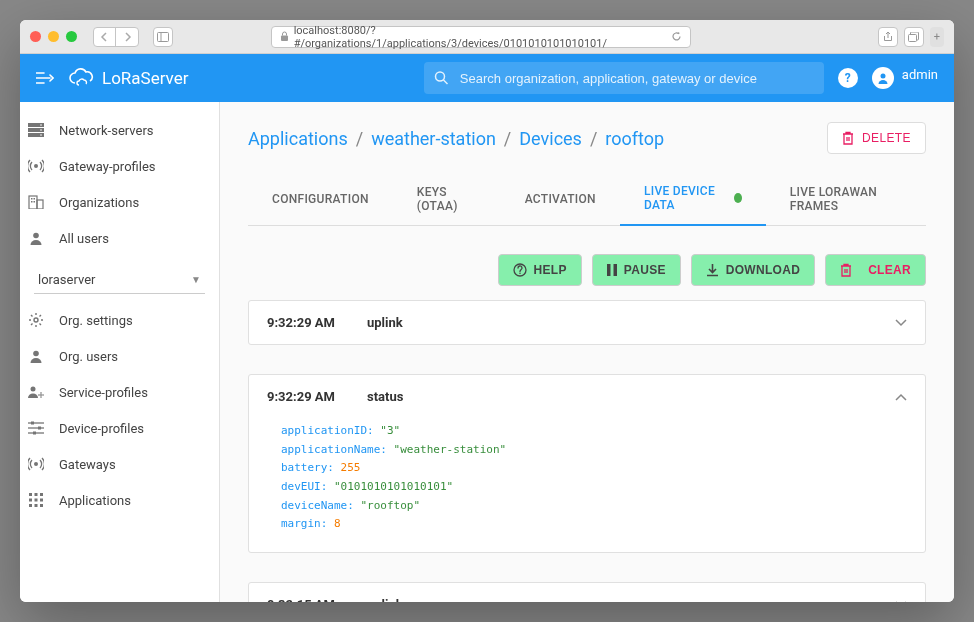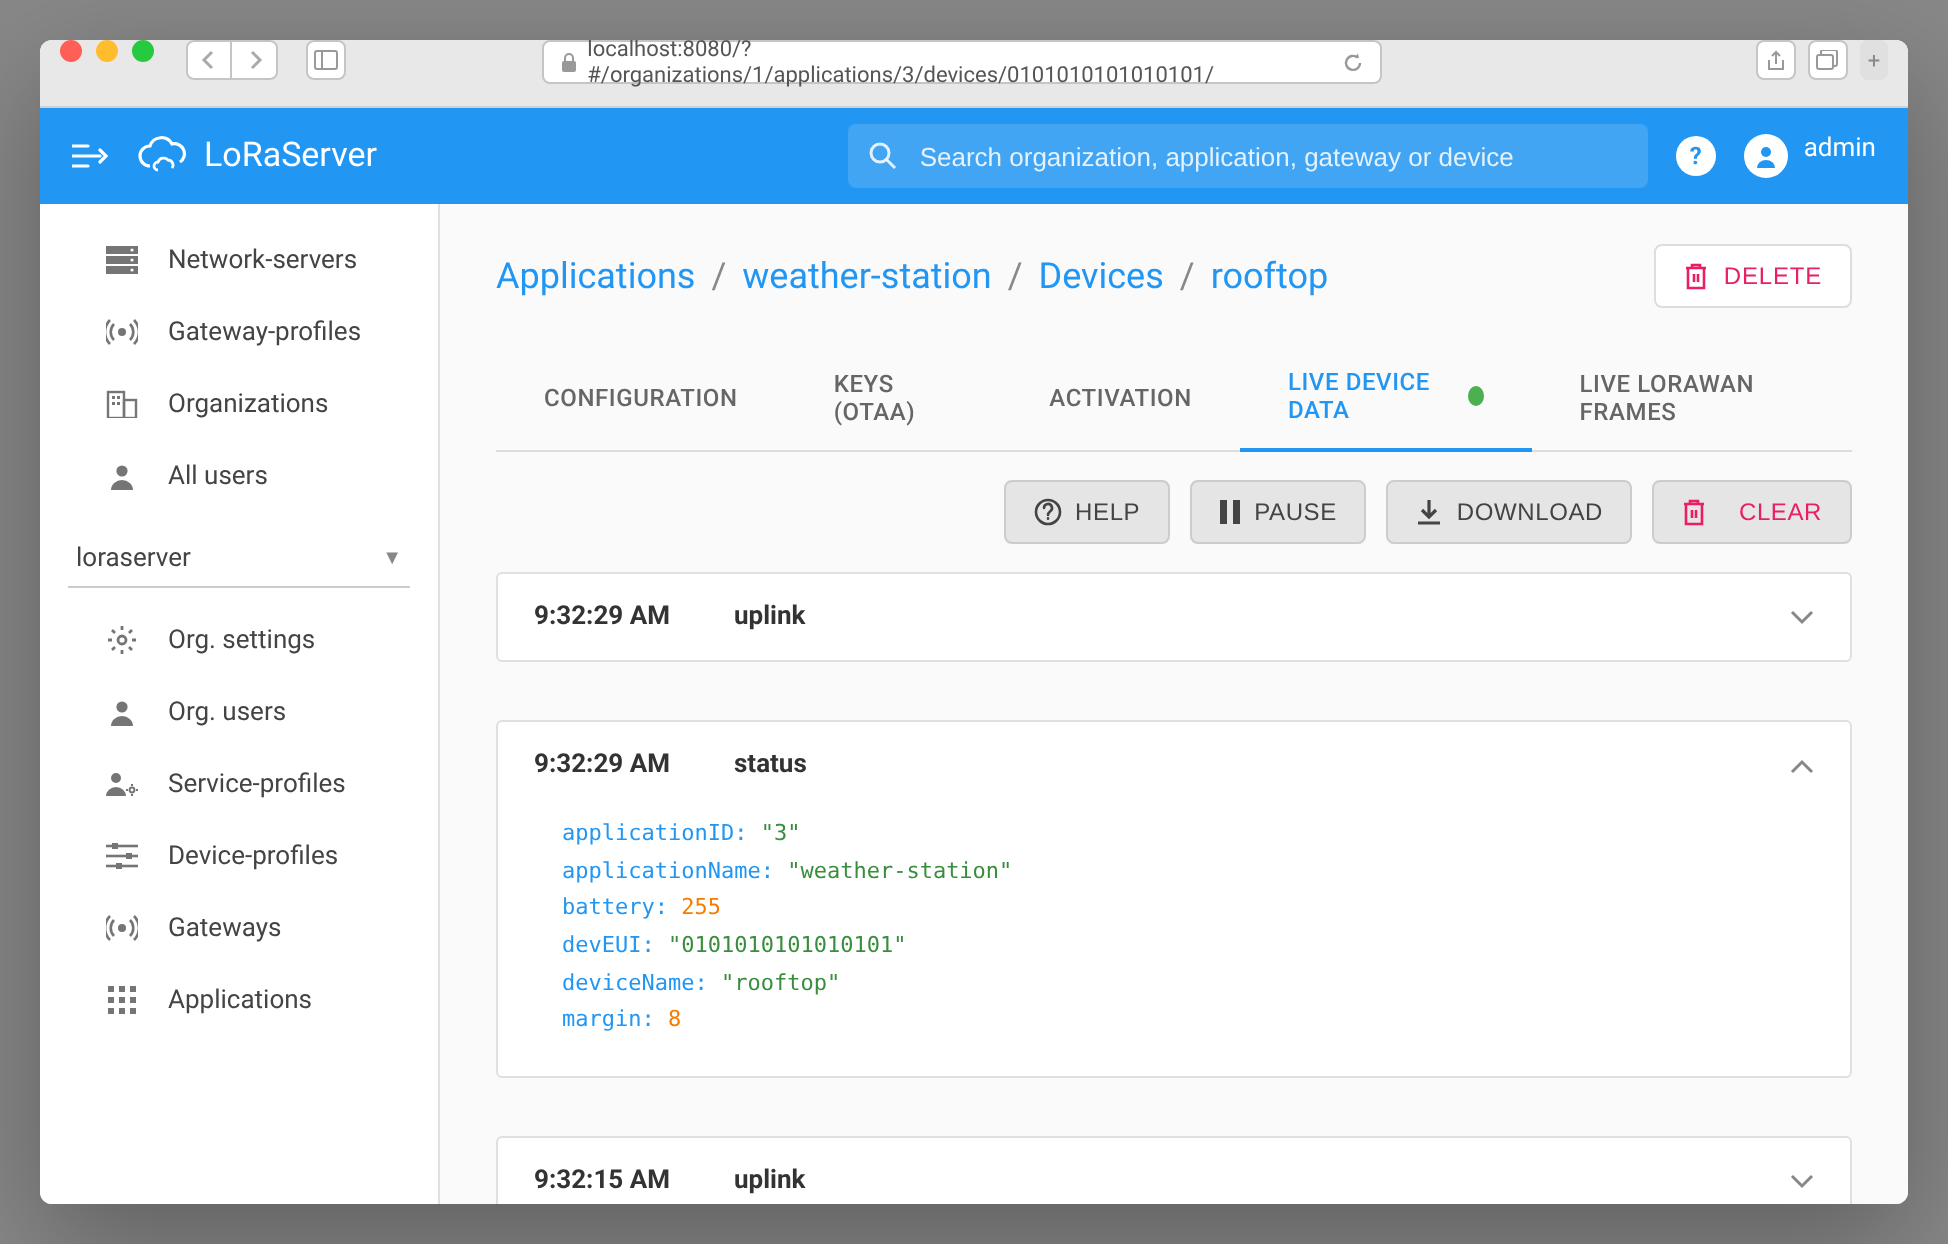--- a/index.html
+++ b/index.html
@@ -1,20 +1,20 @@
 <!DOCTYPE html>
 <html><head>
 <meta charset="utf-8">
 <style>
 * { margin: 0; padding: 0; box-sizing: border-box; }
 body { font-family: -apple-system, BlinkMacSystemFont, "Segoe UI", Roboto, sans-serif; background: #888; display: flex; justify-content: center; align-items: center; min-height: 100vh; }
 .browser-window { width: 934px; height: 582px; margin: 20px auto; background: #fff; border-radius: 6px; box-shadow: 0 20px 60px rgba(0,0,0,0.3); overflow: hidden; display: flex; flex-direction: column; }
 
 
-.browser-chrome { background: #e8e8e8; height: 34px; display: flex; align-items: flex-start; padding: 0 10px; gap: 8px; border-bottom: 1px solid #d0d0d0; }
+.browser-chrome { background: #e8e8e8; height: 34px; display: flex; align-items: center; padding: 0 10px; gap: 8px; border-bottom: 1px solid #d0d0d0; }
 .traffic-lights { display: flex; gap: 7px; }
 .traffic-light { width: 11px; height: 11px; border-radius: 50%; }
 .tl-red { background: #ff5f56; }
 .tl-yellow { background: #ffbd2e; }
 .tl-green { background: #27c93f; }
 .nav-arrows { display: flex; gap: 0; margin-left: 8px; border: 1px solid #c5c5c5; border-radius: 4px; background: #fff; height: 20px; }
 .nav-arrow { width: 22px; display: flex; align-items: center; justify-content: center; color: #aaa; font-size: 13px; }
 .nav-arrow:first-child { border-right: 1px solid #c5c5c5; }
 .tabs-icon { width: 20px; height: 20px; margin-left: 6px; border: 1px solid #c5c5c5; border-radius: 4px; background: #fff; display: flex; align-items: center; justify-content: center; color: #888; font-size: 11px; }
 .url-bar { flex: 1; max-width: 420px; margin: 0 auto; height: 22px; background: #fff; border: 1px solid #c5c5c5; border-radius: 4px; display: flex; align-items: center; padding: 0 8px; font-size: 11px; color: #555; position: relative; }
@@ -33,39 +33,39 @@
 .search-box::placeholder { color: rgba(255,255,255,0.85); }
 .search-container { position: relative; }
 .search-icon-overlay { position: absolute; left: 10px; top: 50%; transform: translateY(-50%); color: rgba(255,255,255,0.85); pointer-events: none; }
 .help-badge { width: 20px; height: 20px; border-radius: 50%; background: #fff; color: #2196f3; display: flex; align-items: center; justify-content: center; font-size: 12px; font-weight: bold; }
 .user-badge { display: flex; gap: 8px; font-size: 13px; }
 .user-avatar { width: 22px; height: 22px; border-radius: 50%; background: #fff; color: #2196f3; display: flex; align-items: center; justify-content: center; }
 
 
 .app-body { flex: 1; display: flex; overflow: hidden; }
 .sidebar { width: 200px; background: #fff; border-right: 1px solid #e0e0e0; padding-top: 10px; display: flex; flex-direction: column; }
-.nav-item { display: flex; align-items: center; gap: 14px; padding: 9px 32px; font-size: 13px; color: #444; cursor: pointer; }
+.nav-item { display: flex; align-items: center; gap: 14px; padding: 9px 7px; font-size: 13px; color: #444; cursor: pointer; }
 .nav-icon { width: 18px; height: 18px; color: #757575; display: flex; align-items: center; justify-content: center; }
 .org-select { margin: 10px 14px 8px; padding: 6px 4px; border-bottom: 1px solid #ccc; font-size: 13px; color: #444; display: flex; justify-content: space-between; align-items: center; cursor: pointer; }
 .org-select .chev { color: #888; font-size: 10px; }
 
 
 .main { flex: 1; background: #fafafa; overflow-y: auto; padding: 20px 28px; }
 .crumb-row { display: flex; align-items: center; justify-content: space-between; margin-bottom: 18px; }
 .crumbs { font-size: 18px; color: #2196f3; display: flex; gap: 8px; align-items: center; }
 .crumbs .sep { color: #888; }
 .delete-btn { background: #fff; border: 1px solid #ddd; border-radius: 4px; padding: 8px 14px; display: flex; align-items: center; gap: 8px; color: #e91e63; font-size: 12px; font-weight: 500; letter-spacing: 0.4px; cursor: pointer; }
 
-.tabs { display: flex; border-bottom: 1px solid #ddd; margin-bottom: 14px; }
+.tabs { display: flex; border-bottom: 1px solid #ddd; margin-bottom: 28px; }
 .tab { padding: 12px 24px; font-size: 12px; font-weight: 500; letter-spacing: 0.3px; color: #666; cursor: pointer; position: relative; display: flex; align-items: center; gap: 6px; }
 .tab.active { color: #2196f3; border-bottom: 2px solid #2196f3; margin-bottom: -1px; }
 .green-dot { width: 10px; height: 10px; border-radius: 50%; background: #4caf50; }
 
 .toolbar { display: flex; justify-content: flex-end; gap: 10px; margin-bottom: 14px; }
-.tool-btn { background: #e5e5e5; border: 1px solid #ccc; border-radius: 4px; padding: 8px 14px; display: flex; align-items: center; gap: 7px; font-size: 12px; font-weight: 400; letter-spacing: 0.3px; color: #444; cursor: pointer; }
+.tool-btn { background: #86efac; border: 1px solid #ccc; border-radius: 4px; padding: 8px 14px; display: flex; align-items: center; gap: 7px; font-size: 12px; font-weight: 700; letter-spacing: 0.3px; color: #444; cursor: pointer; }
 .tool-btn.clear { color: #e91e63; gap: 16px; }
 
 .panel { border: 1px solid #e0e0e0; border-radius: 3px; background: #fff; margin-bottom: 29px; }
 .panel-row { display: flex; align-items: center; padding: 14px 18px; font-size: 13px; cursor: pointer; border-bottom: 1px solid #e0e0e0; }
 .panel-row:last-child { border-bottom: none; }
 .panel-row.single { border-bottom: none; }
 .row-time { width: 100px; font-weight: bold; color: #333; }
 .row-type { flex: 1; font-weight: bold; color: #333; }
 .row-chev { color: #888; }
 .panel-detail { padding: 4px 18px 18px 32px; font-family: "SFMono-Regular", Consolas, monospace; font-size: 11px; line-height: 1.7; }

